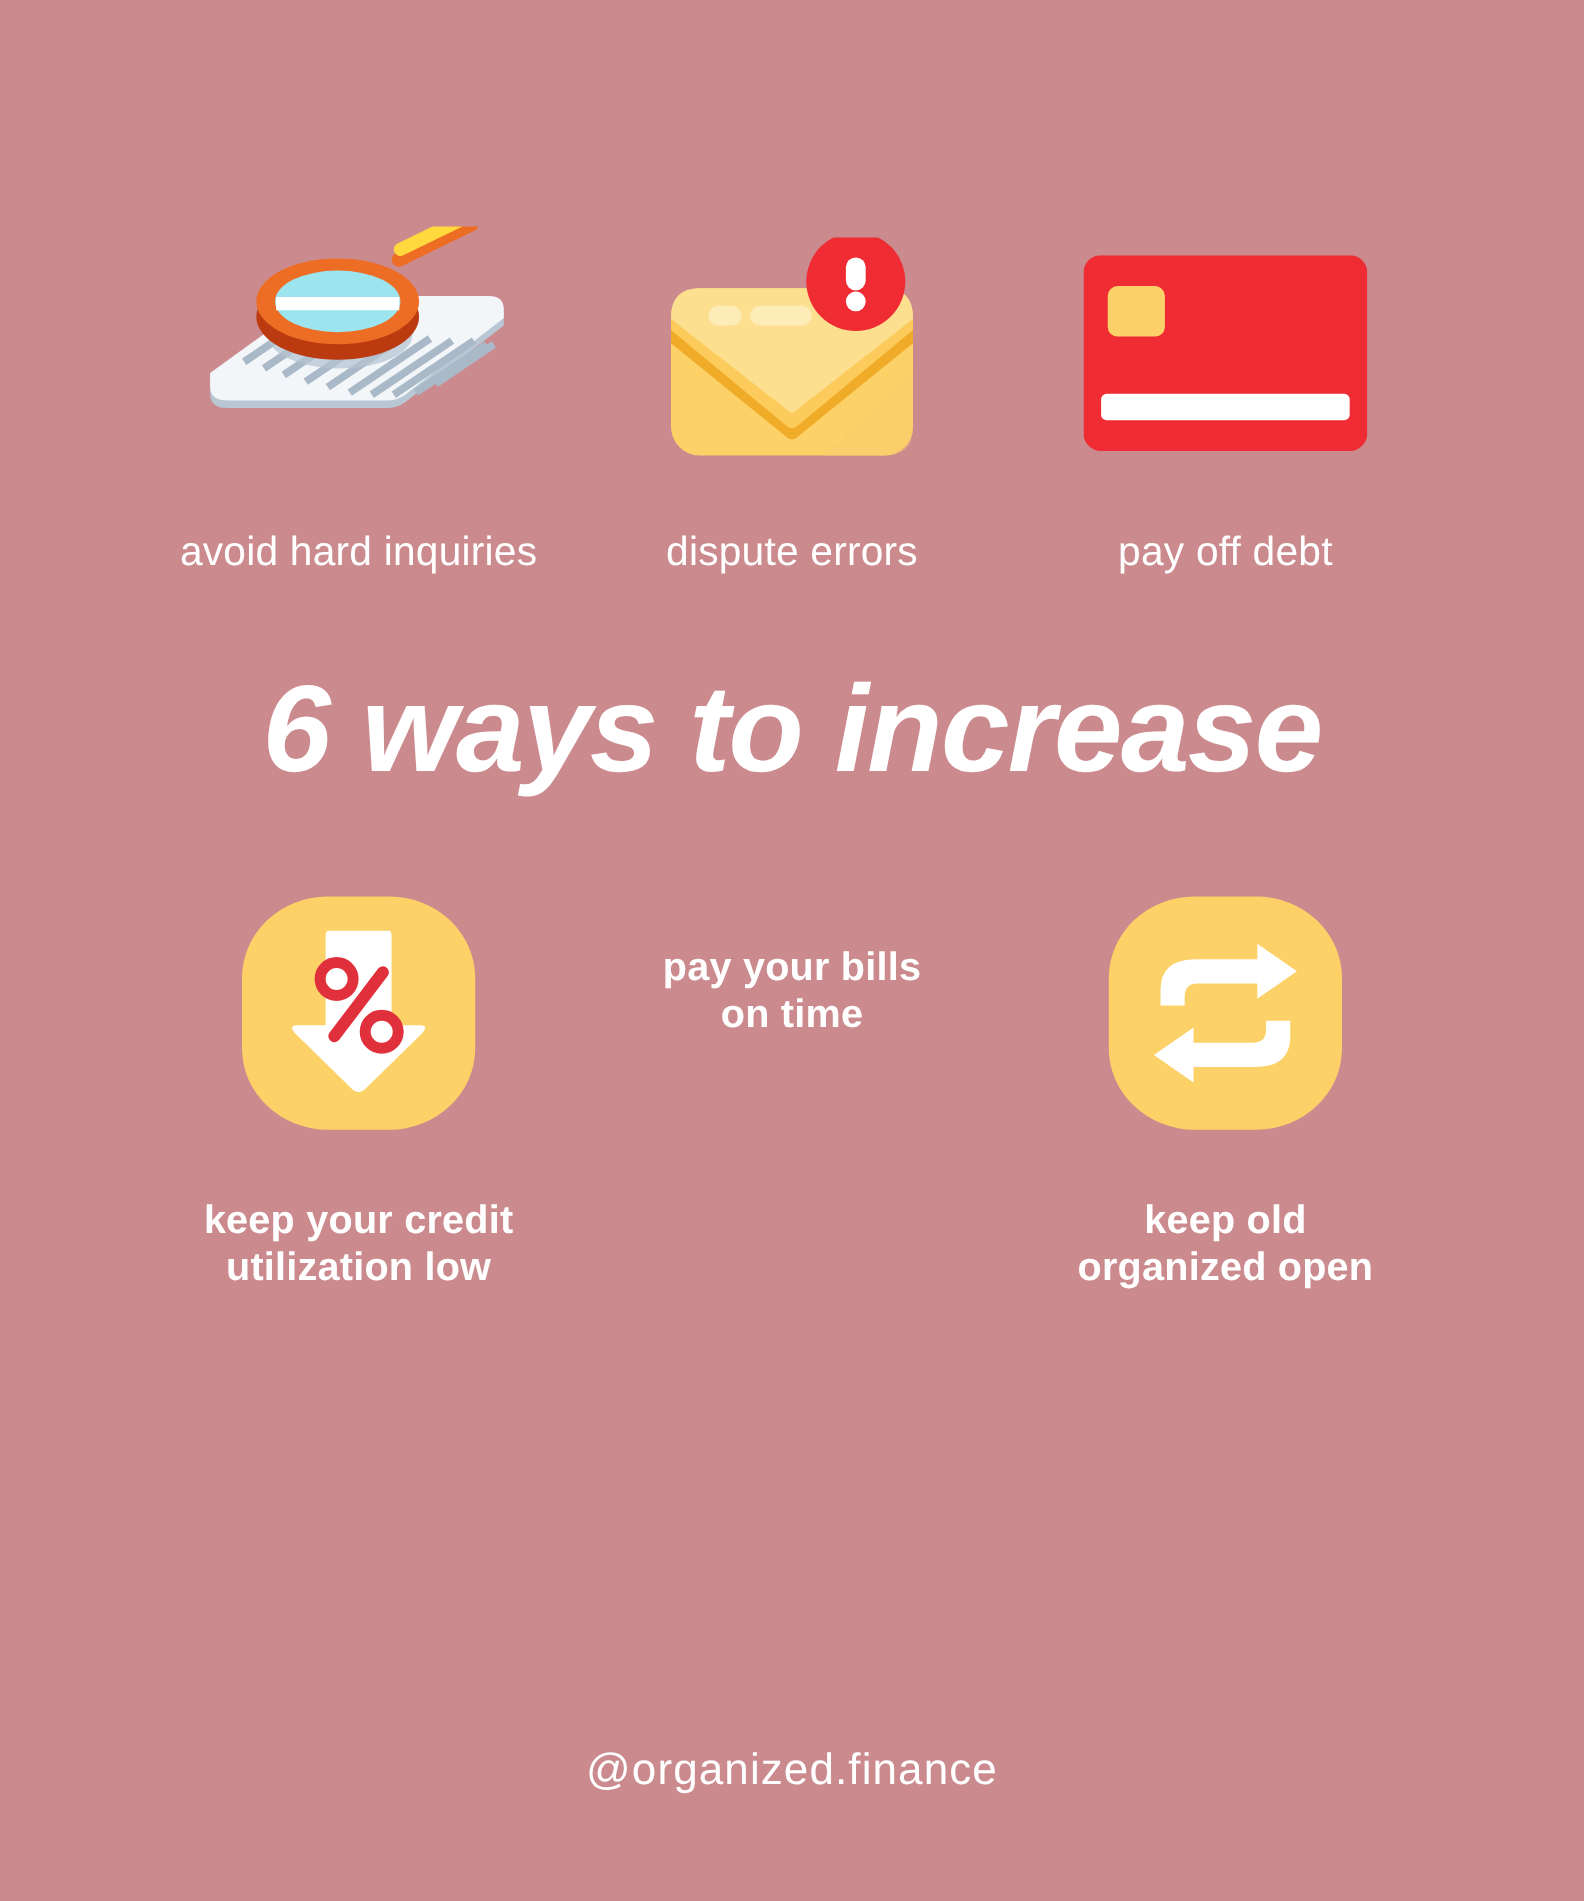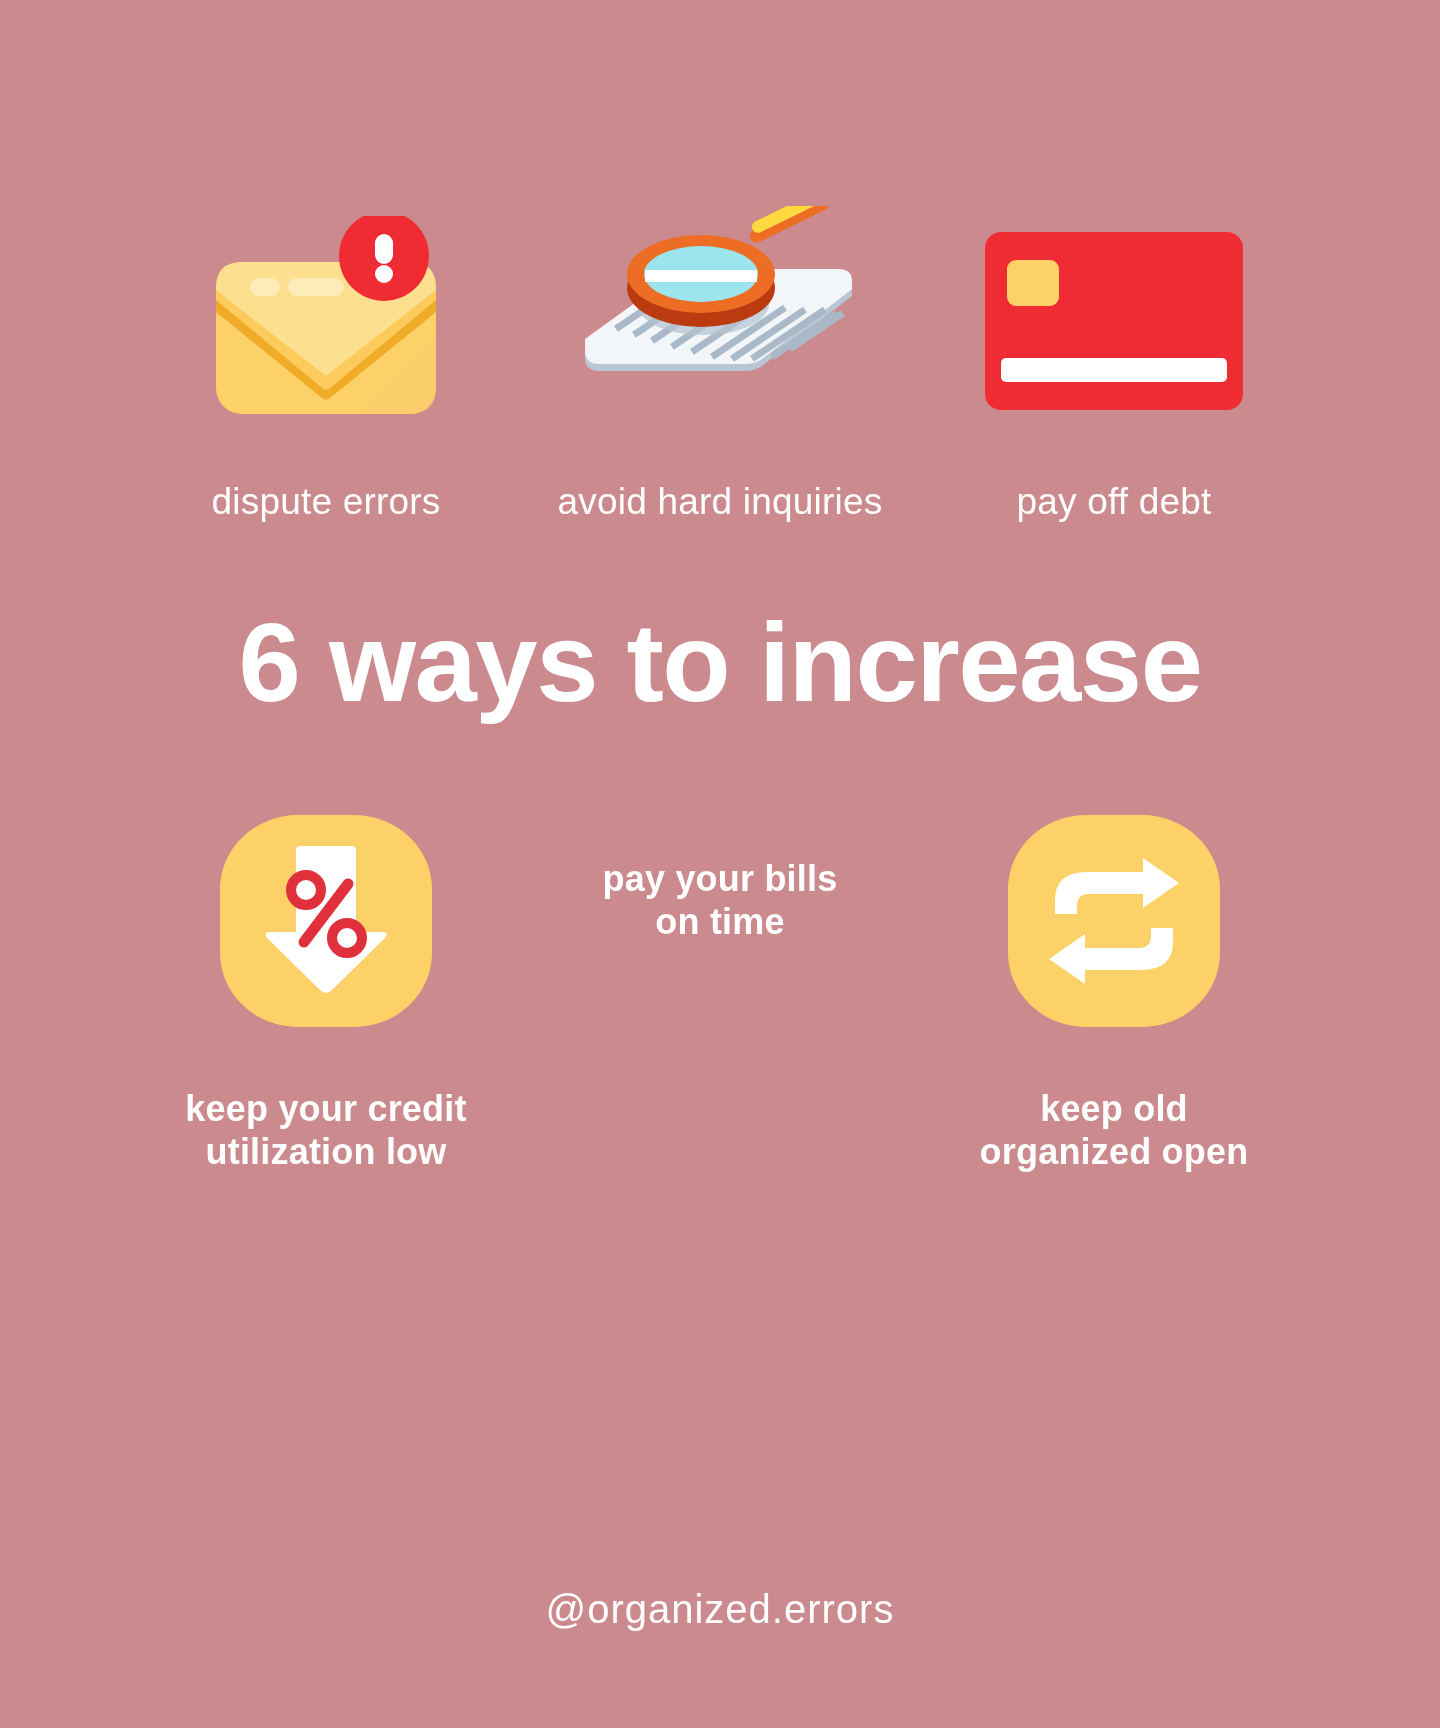--- a/index.html
+++ b/index.html
@@ -67,20 +67,21 @@
   
   .headline {
     margin-top: 84px;
     color: #ffffff;
     font-size: 112px;
     font-weight: 700;
     line-height: 1.02;
     text-align: center;
     letter-spacing: -1.5px;
     width: 1200px;
+    font-style: italic;
   }
   .headline .ln { display: block; }
 
   
   .footer {
     position: absolute;
     bottom: 96px;
     left: 0;
     width: 100%;
     text-align: center;
@@ -113,46 +114,20 @@
 
   
   .cal-wrap { position: relative; width: 222px; height: 228px; }
 </style>
 </head>
 <body>
 
 <div class="poster">
 
   <div class="row row-top">
-
-    <div class="cell">
-      <div class="icon-box">
-        <div class="env-wrap">
-          <svg width="240" height="212" viewBox="0 0 240 212">
-
-            <rect x="10" y="46" width="220" height="152" rx="26" fill="#fcd167"></rect>
-
-            <path d="M10 72 Q10 46 36 46 L204 46 Q230 46 230 72 L230 78 L120 160 L10 78 Z" fill="#fddf90"></path>
-
-            <path d="M230 72 L230 172 Q230 198 204 198 L150 198 L230 120 Z" fill="#f7cd70" opacity="0.55"></path>
-
-            <path d="M10 80 L120 168 L230 80 L230 96 L124 182 Q120 185 116 182 L10 96 Z" fill="#f0ab28"></path>
-            <path d="M10 74 L120 160 L230 74 L230 84 L124 172 Q120 175 116 172 L10 84 Z" fill="#fccb5c"></path>
-
-            <rect x="44" y="62" width="30" height="18" rx="9" fill="#fdeec0" opacity="0.85"></rect>
-            <rect x="82" y="62" width="56" height="18" rx="9" fill="#fdeec0" opacity="0.85"></rect>
-
-            <circle cx="178" cy="40" r="45" fill="#ef2b33"></circle>
-            <rect x="169" y="18" width="18" height="30" rx="9" fill="#ffffff"></rect>
-            <circle cx="178" cy="58" r="9" fill="#ffffff"></circle>
-          </svg>
-        </div>
-      </div>
-      <div class="caption caption-top">dispute errors</div>
-    </div>
 
     <div class="cell">
       <div class="icon-box">
         <div class="doc-wrap">
           <svg width="300" height="230" viewBox="0 0 300 230">
 
             <path d="M15 140 L105 75 Q112 70 122 70 L268 70 Q282 70 282 82 L282 90 L192 160 Q185 165 175 165 L30 165 Q15 165 15 152 Z" fill="#b9c7d4"></path>
 
             <path d="M15 133 L105 68 Q112 63 122 63 L268 63 Q282 63 282 75 L282 83 L192 153 Q185 158 175 158 L30 158 Q15 158 15 145 Z" fill="#f3f6f9"></path>
 
@@ -184,20 +159,46 @@
 
             <path d="M75 64 L187 64 L187 76 L75 76 Z" fill="#ffffff"></path>
           </svg>
         </div>
       </div>
       <div class="caption caption-top">avoid hard inquiries</div>
     </div>
 
     <div class="cell">
       <div class="icon-box">
+        <div class="env-wrap">
+          <svg width="240" height="212" viewBox="0 0 240 212">
+
+            <rect x="10" y="46" width="220" height="152" rx="26" fill="#fcd167"></rect>
+
+            <path d="M10 72 Q10 46 36 46 L204 46 Q230 46 230 72 L230 78 L120 160 L10 78 Z" fill="#fddf90"></path>
+
+            <path d="M230 72 L230 172 Q230 198 204 198 L150 198 L230 120 Z" fill="#f7cd70" opacity="0.55"></path>
+
+            <path d="M10 80 L120 168 L230 80 L230 96 L124 182 Q120 185 116 182 L10 96 Z" fill="#f0ab28"></path>
+            <path d="M10 74 L120 160 L230 74 L230 84 L124 172 Q120 175 116 172 L10 84 Z" fill="#fccb5c"></path>
+
+            <rect x="44" y="62" width="30" height="18" rx="9" fill="#fdeec0" opacity="0.85"></rect>
+            <rect x="82" y="62" width="56" height="18" rx="9" fill="#fdeec0" opacity="0.85"></rect>
+
+            <circle cx="178" cy="40" r="45" fill="#ef2b33"></circle>
+            <rect x="169" y="18" width="18" height="30" rx="9" fill="#ffffff"></rect>
+            <circle cx="178" cy="58" r="9" fill="#ffffff"></circle>
+          </svg>
+        </div>
+      </div>
+      <div class="caption caption-top">dispute errors</div>
+    </div>
+
+    <div class="cell">
+      <div class="icon-box">
         <div class="card-wrap">
           <svg width="258" height="178" viewBox="0 0 258 178">
             <rect x="0" y="0" width="258" height="178" rx="16" fill="#ef2b33"></rect>
             <rect x="22" y="28" width="52" height="46" rx="9" fill="#fcd167"></rect>
             <rect x="16" y="126" width="226" height="24" rx="5" fill="#ffffff"></rect>
           </svg>
         </div>
       </div>
       <div class="caption caption-top">pay off debt</div>
     </div>
@@ -250,15 +251,15 @@
         </div>
       </div>
       <div class="caption caption-bot">
         <span>keep old</span><br>
         <span>organized open</span>
       </div>
     </div>
 
   </div>
 
-  <div class="footer">@organized.errors</div>
+  <div class="footer">@organized.finance</div>
 
 </div>
 
 </body></html>

